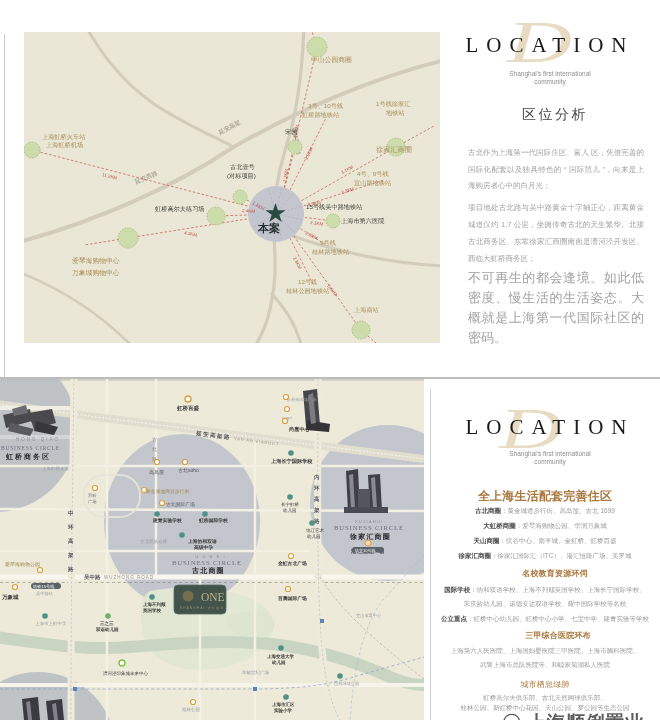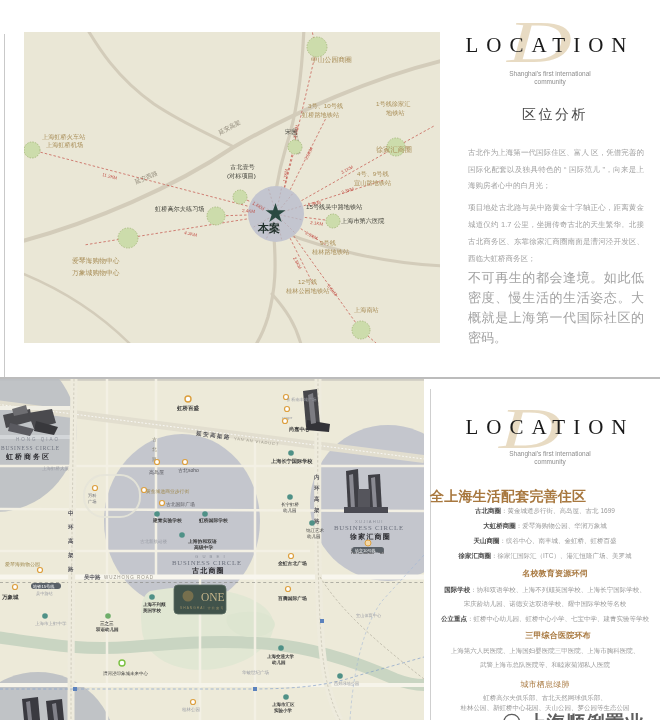--- a/index.html
+++ b/index.html
@@ -415,21 +415,21 @@
 <div class="abs" style="left:430px;top:379px;width:230px;height:341px;background:#fff;">
 
   <div class="abs" style="left:0;top:10px;width:1px;height:331px;background:#cfcfcf;"></div>
 
   <div class="abs" style="left:94px;top:16px;width:100px;height:62px;font-family:'Liberation Serif',serif;font-style:italic;font-size:58px;color:#d4bc8e;opacity:0.52;transform:scaleX(1.5);transform-origin:center;">D</div>
 
   <div class="abs" style="left:10px;top:36px;width:220px;text-align:center;font-family:'Liberation Serif',serif;font-size:21px;letter-spacing:8px;color:#1a1a1a;">LOCATION</div>
 
   <div class="abs" style="left:10px;top:71px;width:220px;text-align:center;font-size:6.5px;line-height:8px;color:#8d8d8d;">Shanghai's first international<br>community</div>
 
-  <div class="abs" style="left:0;top:109px;width:230px;text-align:left;font-size:14px;font-weight:bold;letter-spacing:0.2px;color:#a8783f;">全上海生活配套完善住区</div>
+  <div class="abs" style="left:0;top:109px;width:230px;text-align:center;font-size:12px;font-weight:bold;letter-spacing:0.2px;color:#a8783f;">全上海生活配套完善住区</div>
 
   <div class="abs" style="left:0;top:128px;width:230px;text-align:center;font-size:6.5px;color:#9a9a9a;"><b style="color:#4a4a4a;">古北商圈</b>：黄金城道步行街、高岛屋、古北 1699</div>
 
   <div class="abs" style="left:0;top:143px;width:230px;text-align:center;font-size:6.5px;color:#9a9a9a;"><b style="color:#4a4a4a;">大虹桥商圈</b>：爱琴海购物公园、华润万象城</div>
 
   <div class="abs" style="left:0;top:158px;width:230px;text-align:center;font-size:6.5px;color:#9a9a9a;"><b style="color:#4a4a4a;">天山商圈</b>：缤谷中心、南丰城、金虹桥、虹桥百盛</div>
 
   <div class="abs" style="left:0;top:173px;width:230px;text-align:center;font-size:6.5px;color:#9a9a9a;"><b style="color:#4a4a4a;">徐家汇商圈</b>：徐家汇国际汇（ITC）、港汇恒隆广场、美罗城</div>
 
   <div class="abs" style="left:0;top:189px;width:250px;text-align:center;font-size:8px;font-weight:bold;letter-spacing:0.2px;color:#a8783f;">名校教育资源环伺</div>

